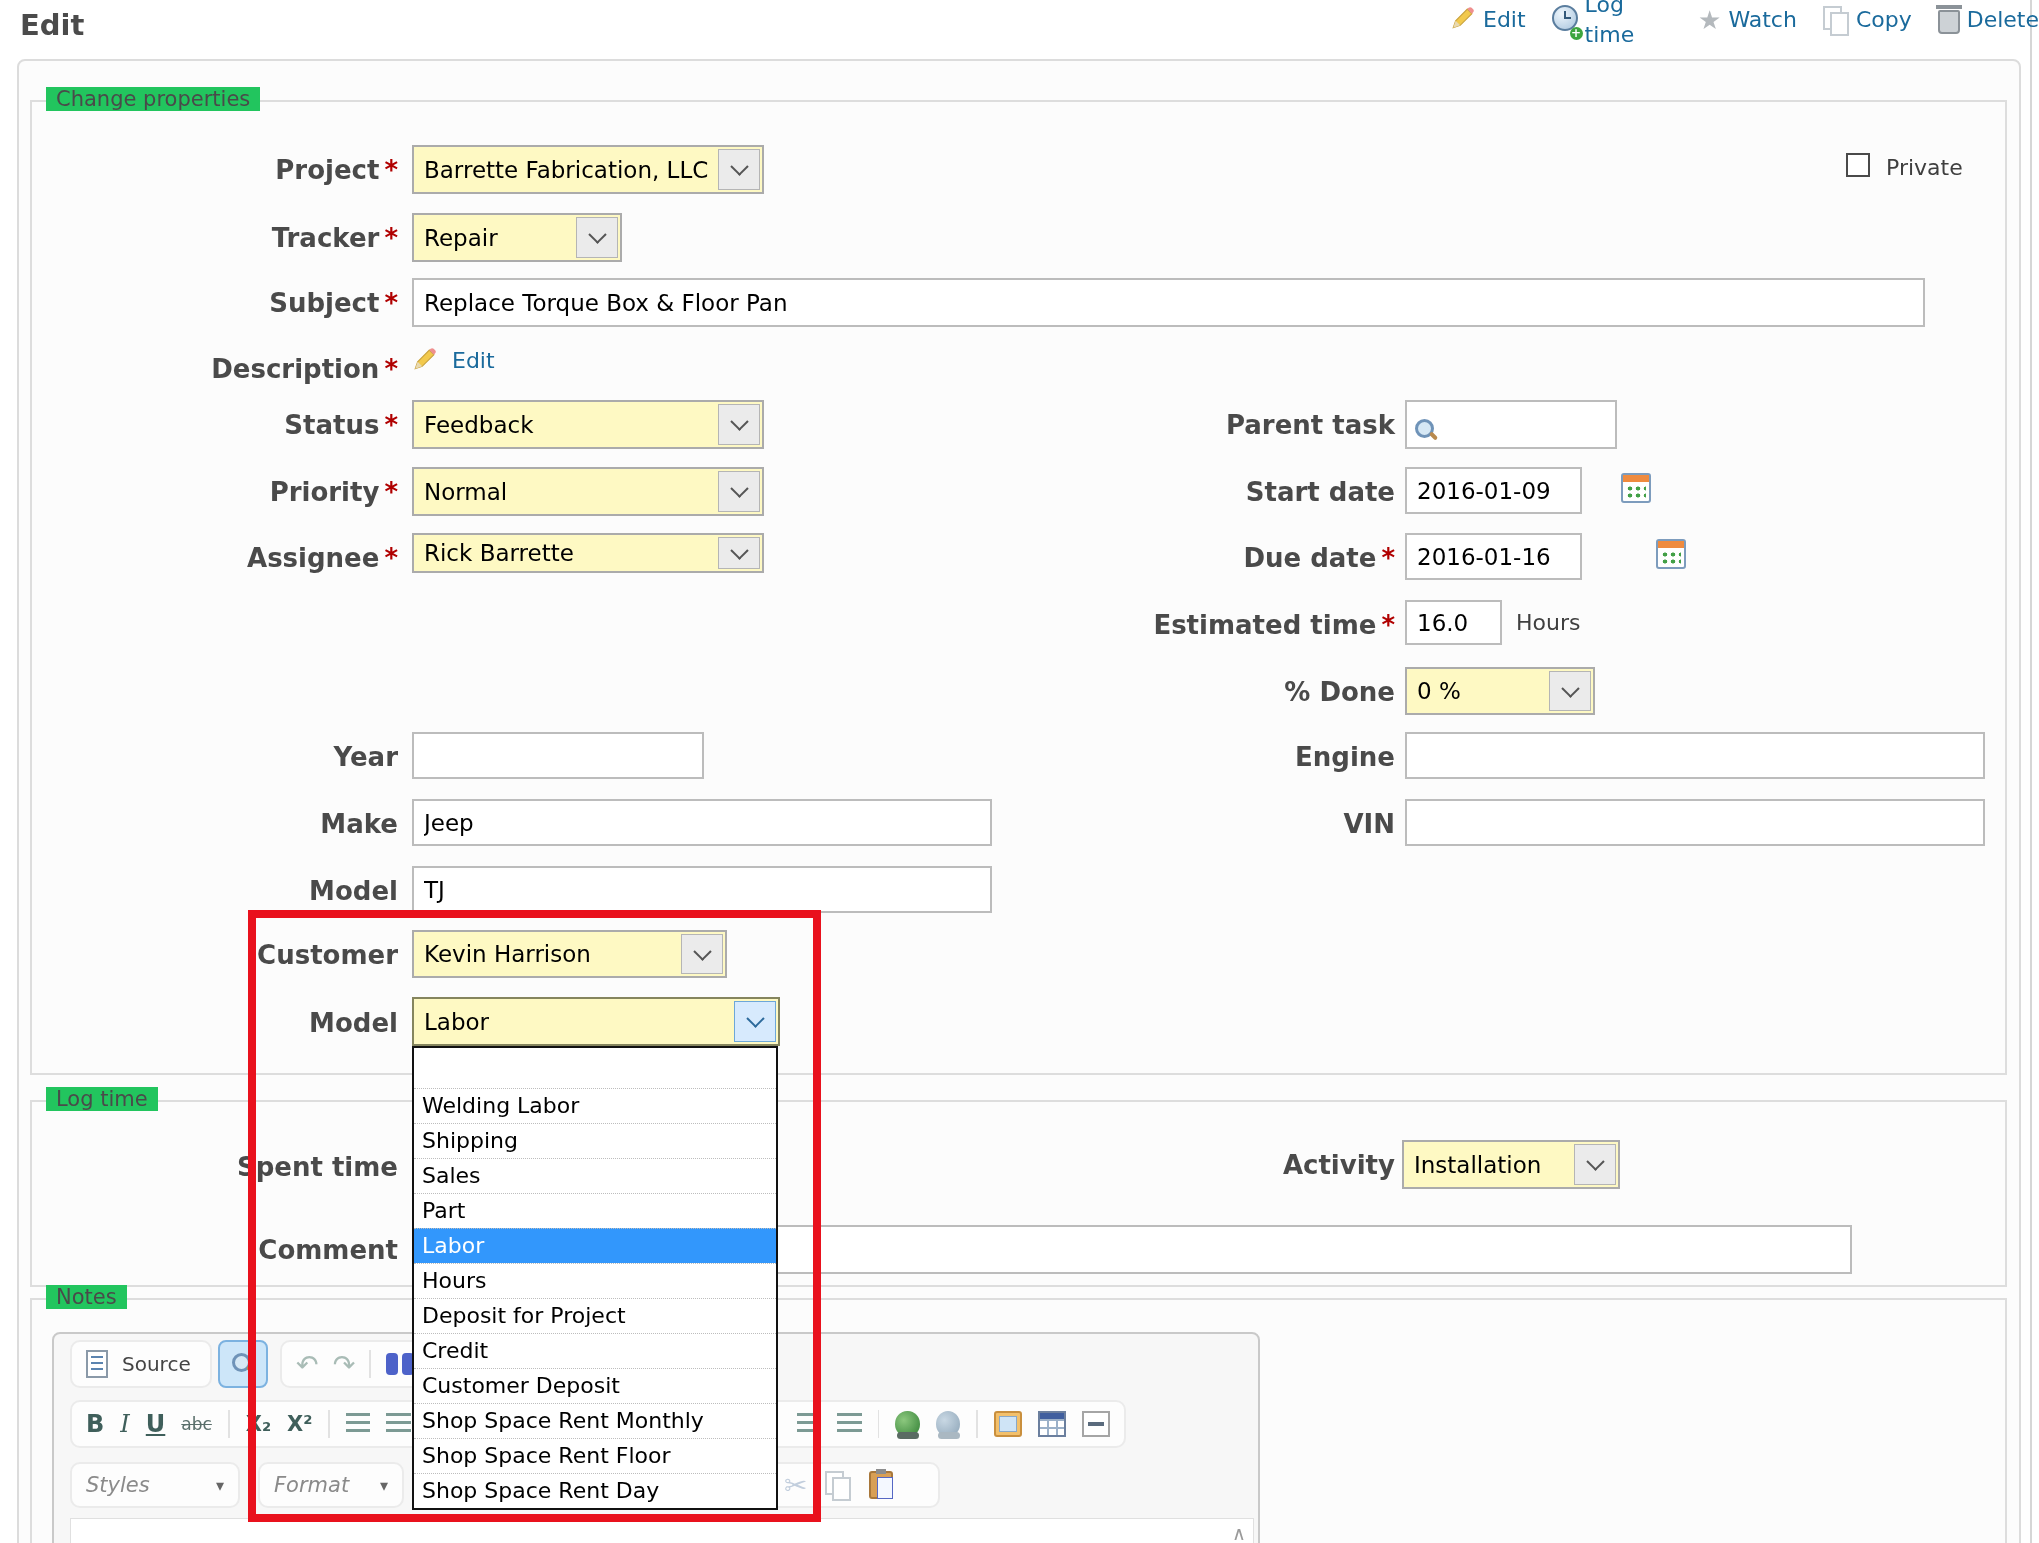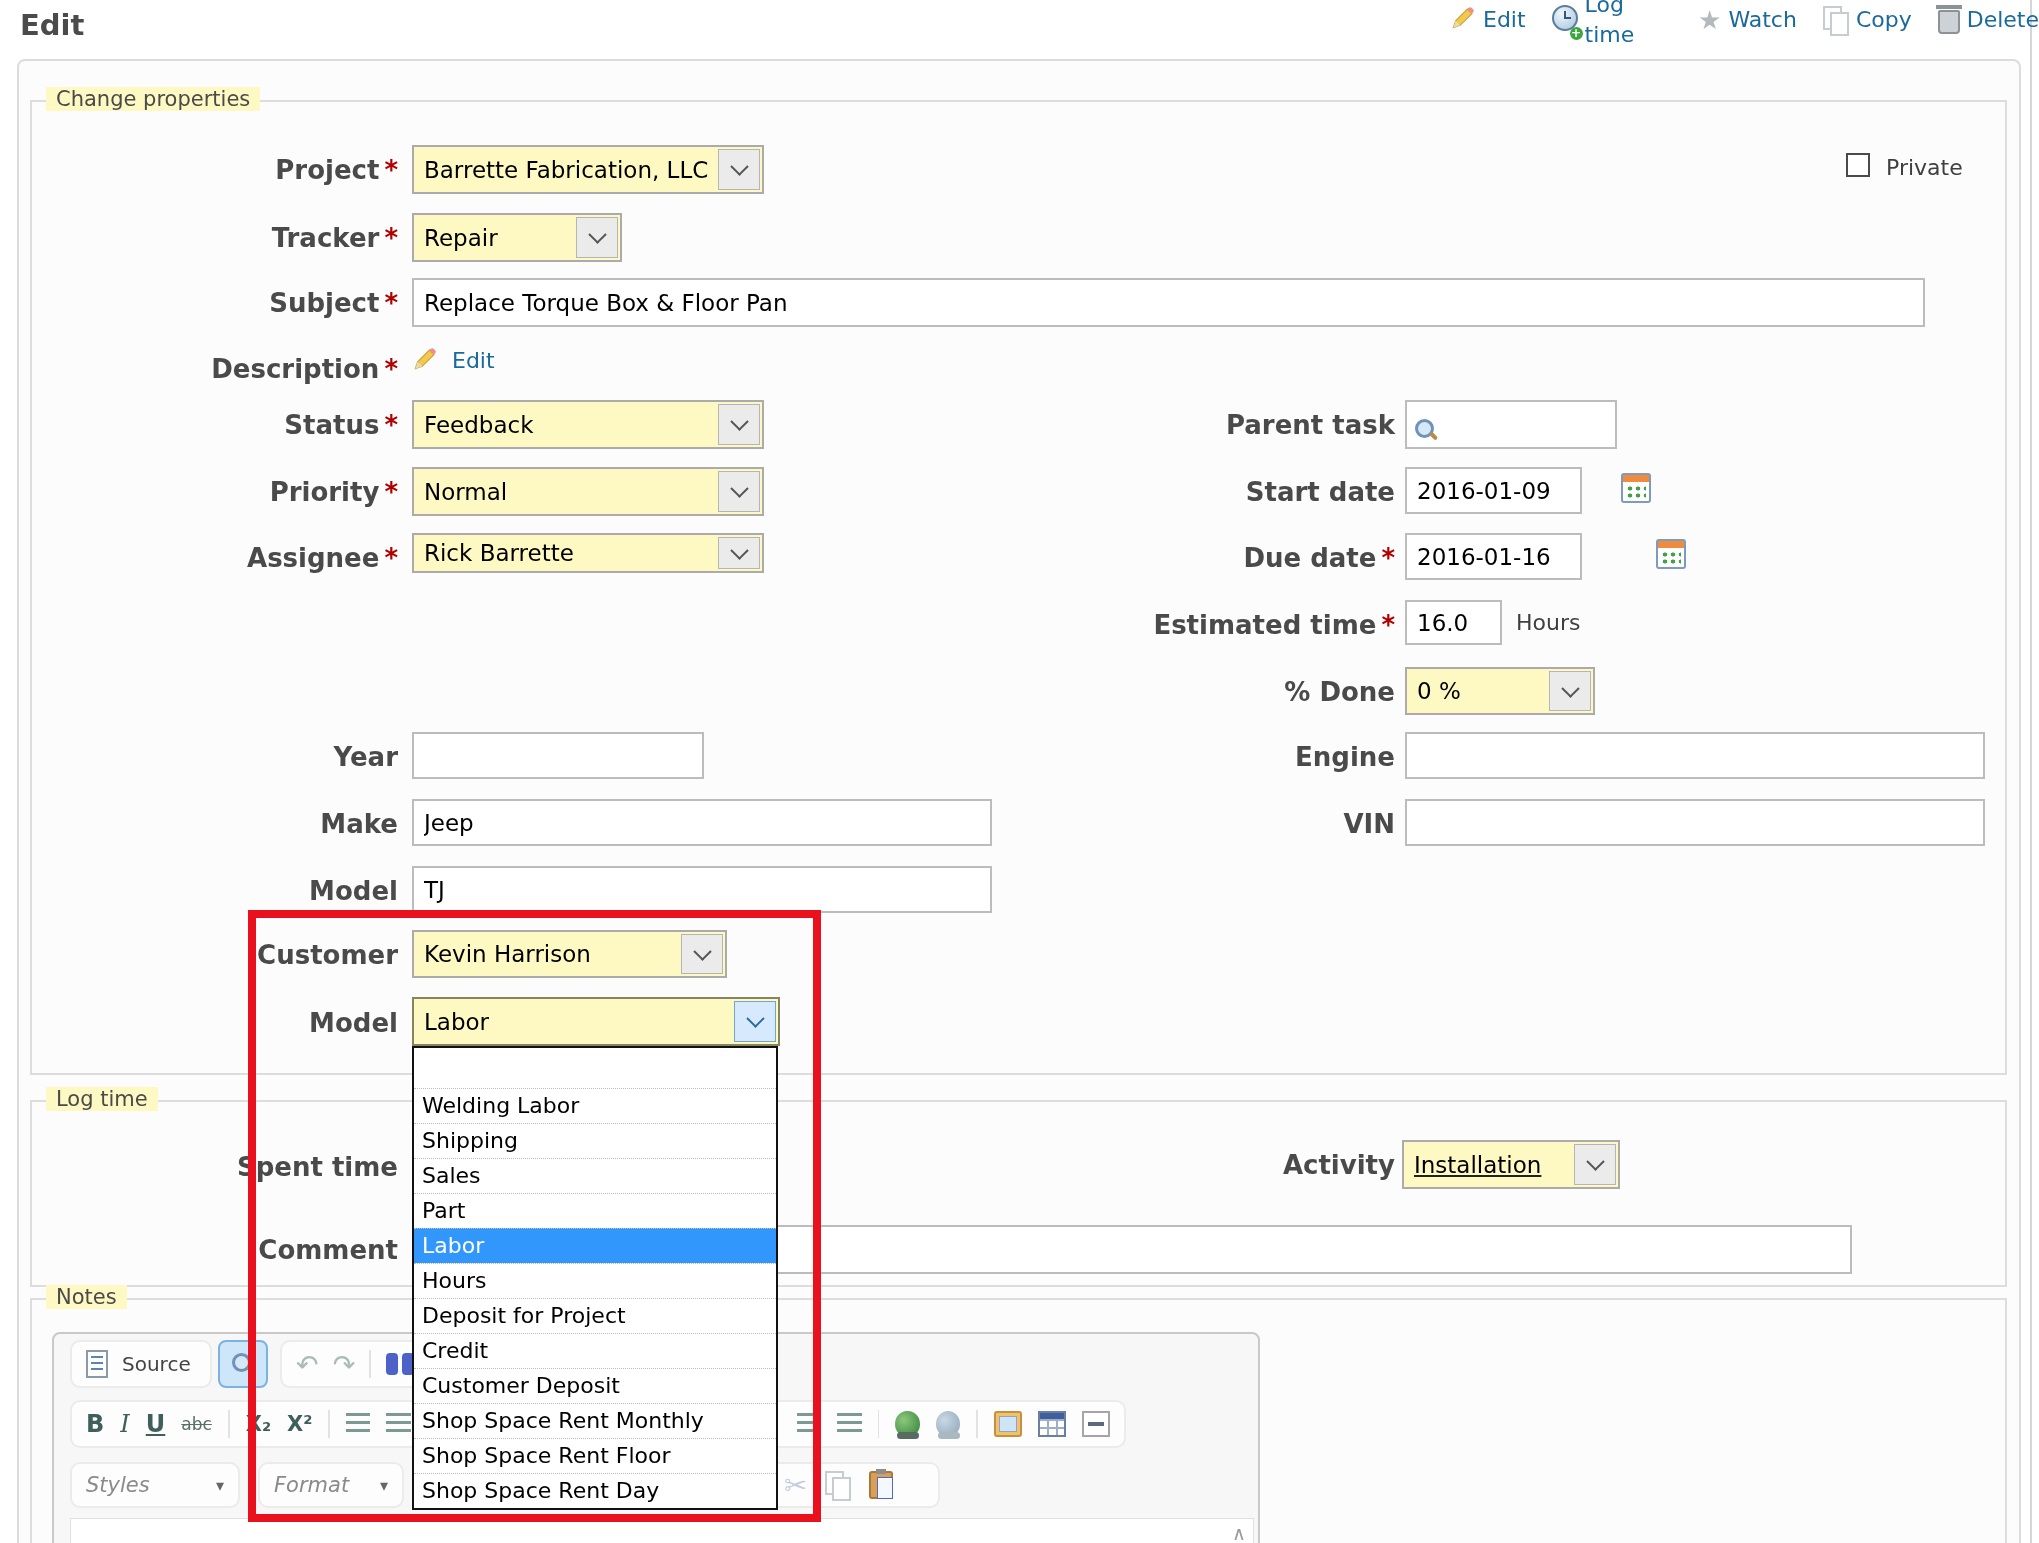--- a/index.html
+++ b/index.html
@@ -13,21 +13,21 @@
     font-size:22px;cursor:pointer;}
   .toplink span.tl-txt{line-height:30px;}
 
   
   .page-title{position:absolute;left:20px;top:8px;font-size:29px;font-weight:bold;color:#4b4b4b;}
 
   
   .mainbox{position:absolute;left:17px;top:59px;width:2000px;height:1500px;background:#fcfcfc;
     border:2px solid #dcdcdc;border-radius:8px;}
   .fieldset{position:absolute;border:2px solid #ddd;background:transparent;}
-  .fs-legend{position:absolute;top:-15px;left:14px;background:#fef9c3;padding:0 10px;
+  .fs-legend{position:absolute;top:-15px;left:14px;background:#22c55e;padding:0 10px;
     font-size:21px;color:#4a4a4a;white-space:nowrap;}
 
   
   .lbl{position:absolute;width:340px;text-align:right;font-size:26px;font-weight:bold;
     color:#4a4a4a;white-space:nowrap;}
   .lbl .req{color:#b00000;margin-left:5px;}
   .lbl-l{left:58px;}
   .lbl-r{left:1055px;}
   .plain{font-weight:normal;color:#3f3f3f;font-size:22px;}
 
@@ -294,21 +294,21 @@
   <input class="txt" style="left: 1405px; top: 732px; width: 580px; height: 47px;" value="">
   <input class="txt" style="left: 1405px; top: 799px; width: 580px; height: 47px;" value="">
 
   
   <div class="fieldset" style="left:30px;top:1100px;width:1973px;height:183px;">
     <span class="fs-legend">Log time</span>
   </div>
   <div class="lbl lbl-l" style="top:1152px;"><span>Spent time</span></div>
   <input class="txt" style="left: 412px; top: 1142px; width: 130px; height: 45px; z-index: 1;" value="">
   <div class="lbl lbl-r" style="top:1150px;"><span>Activity</span></div>
-  <div class="sel" style="left:1402px;top:1140px;width:218px;height:49px;text-decoration:underline;">
+  <div class="sel" style="left:1402px;top:1140px;width:218px;height:49px;">
     <span class="sel-txt">Installation</span>
     <span class="sel-btn">
         <i class="chev"></i>
       </span>
   </div>
   <div class="lbl lbl-l" style="top:1235px;"><span>Comment</span></div>
   <input class="txt" style="left: 412px; top: 1225px; width: 1440px; height: 49px;" value="">
 
   
   <div class="fieldset" style="left:30px;top:1298px;width:1973px;height:260px;">

